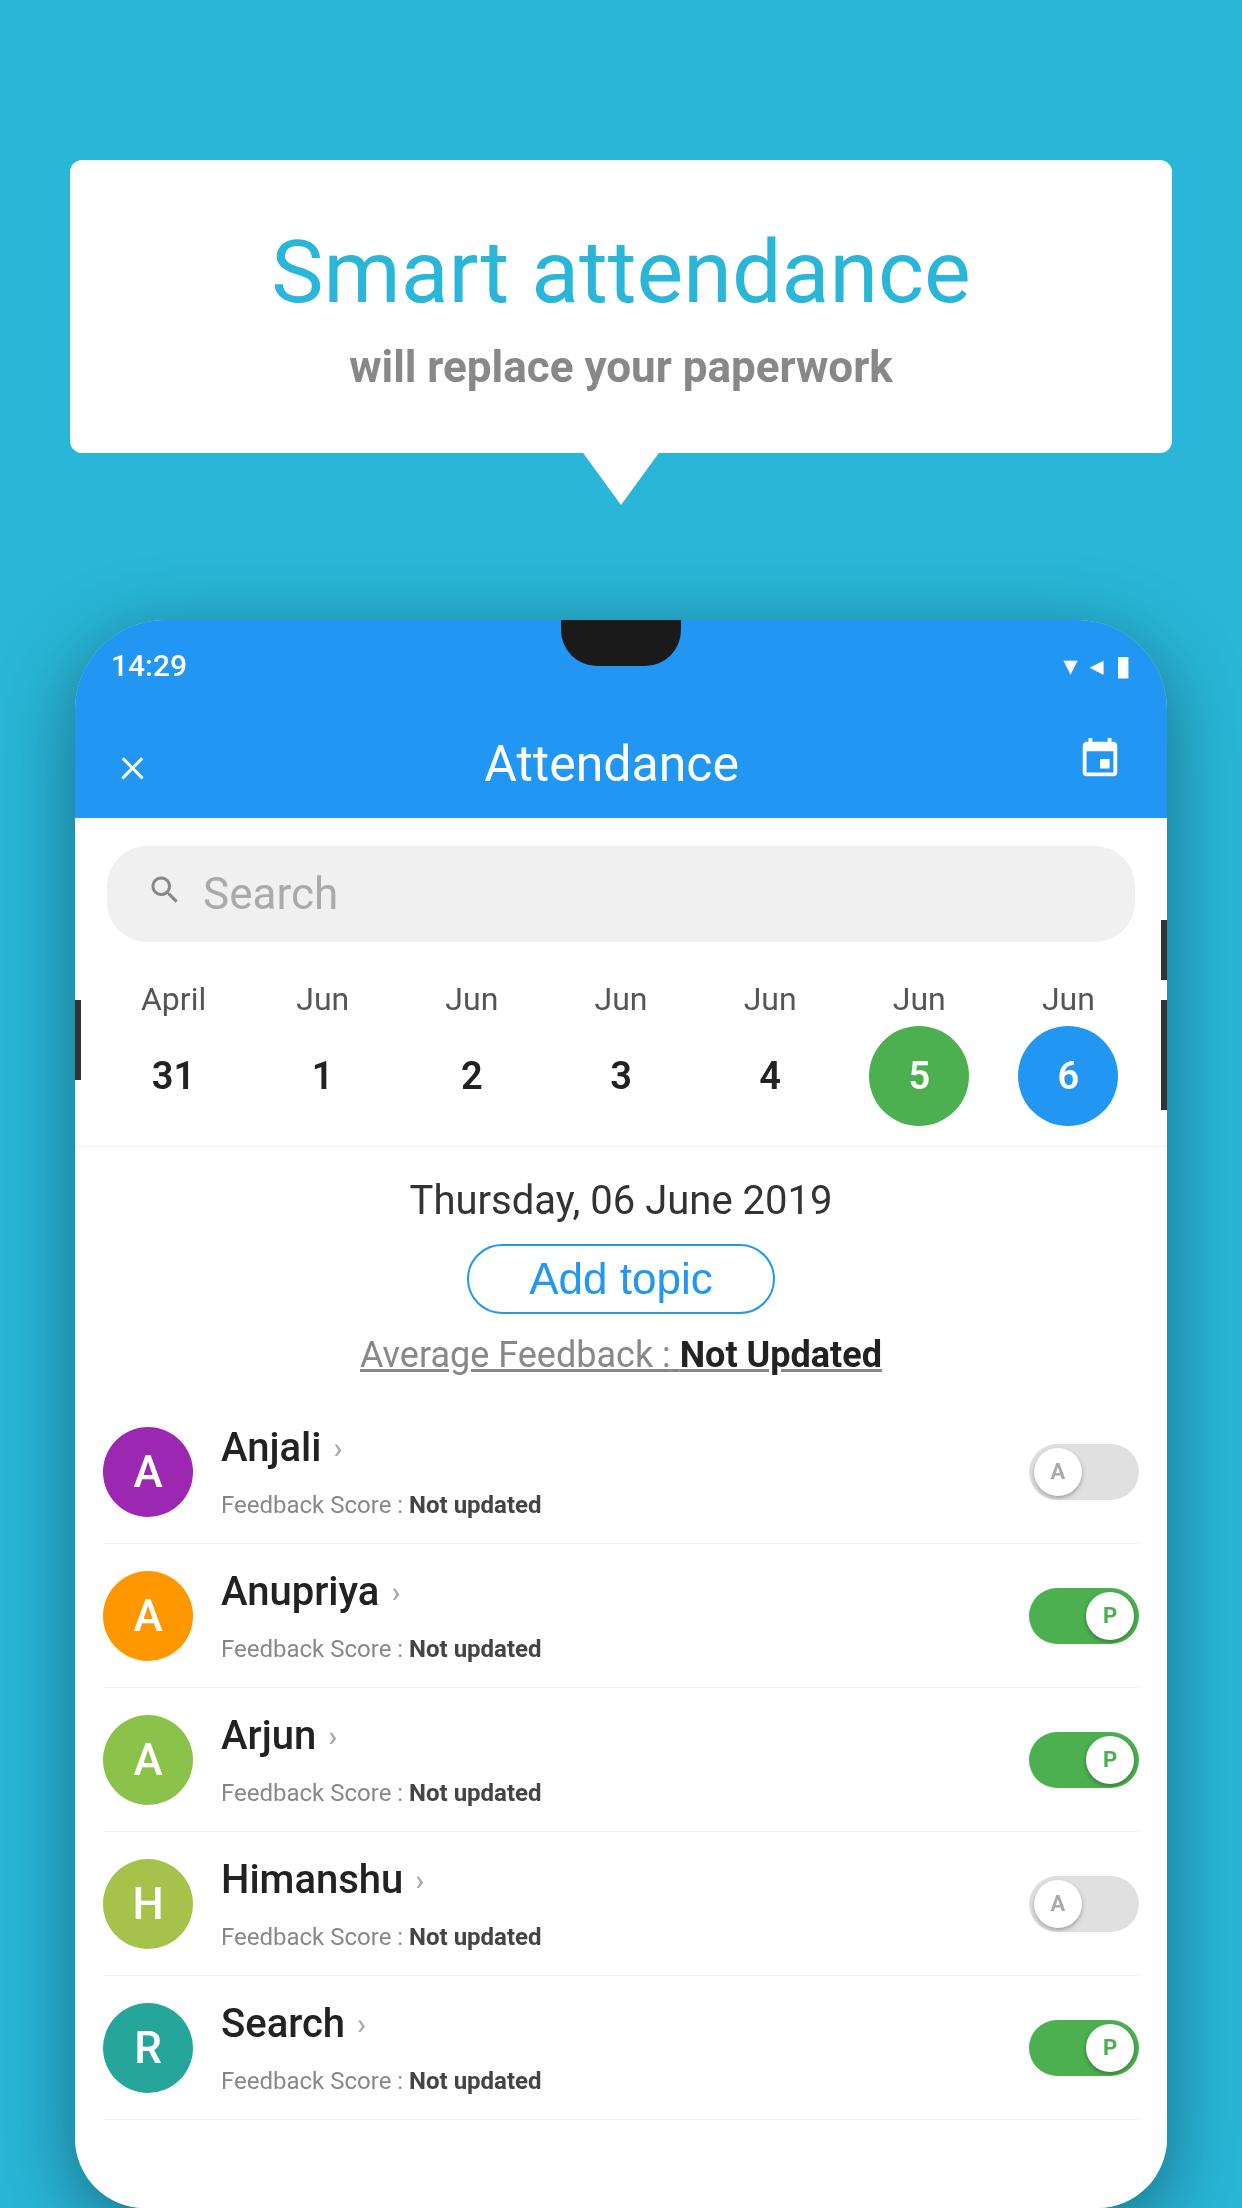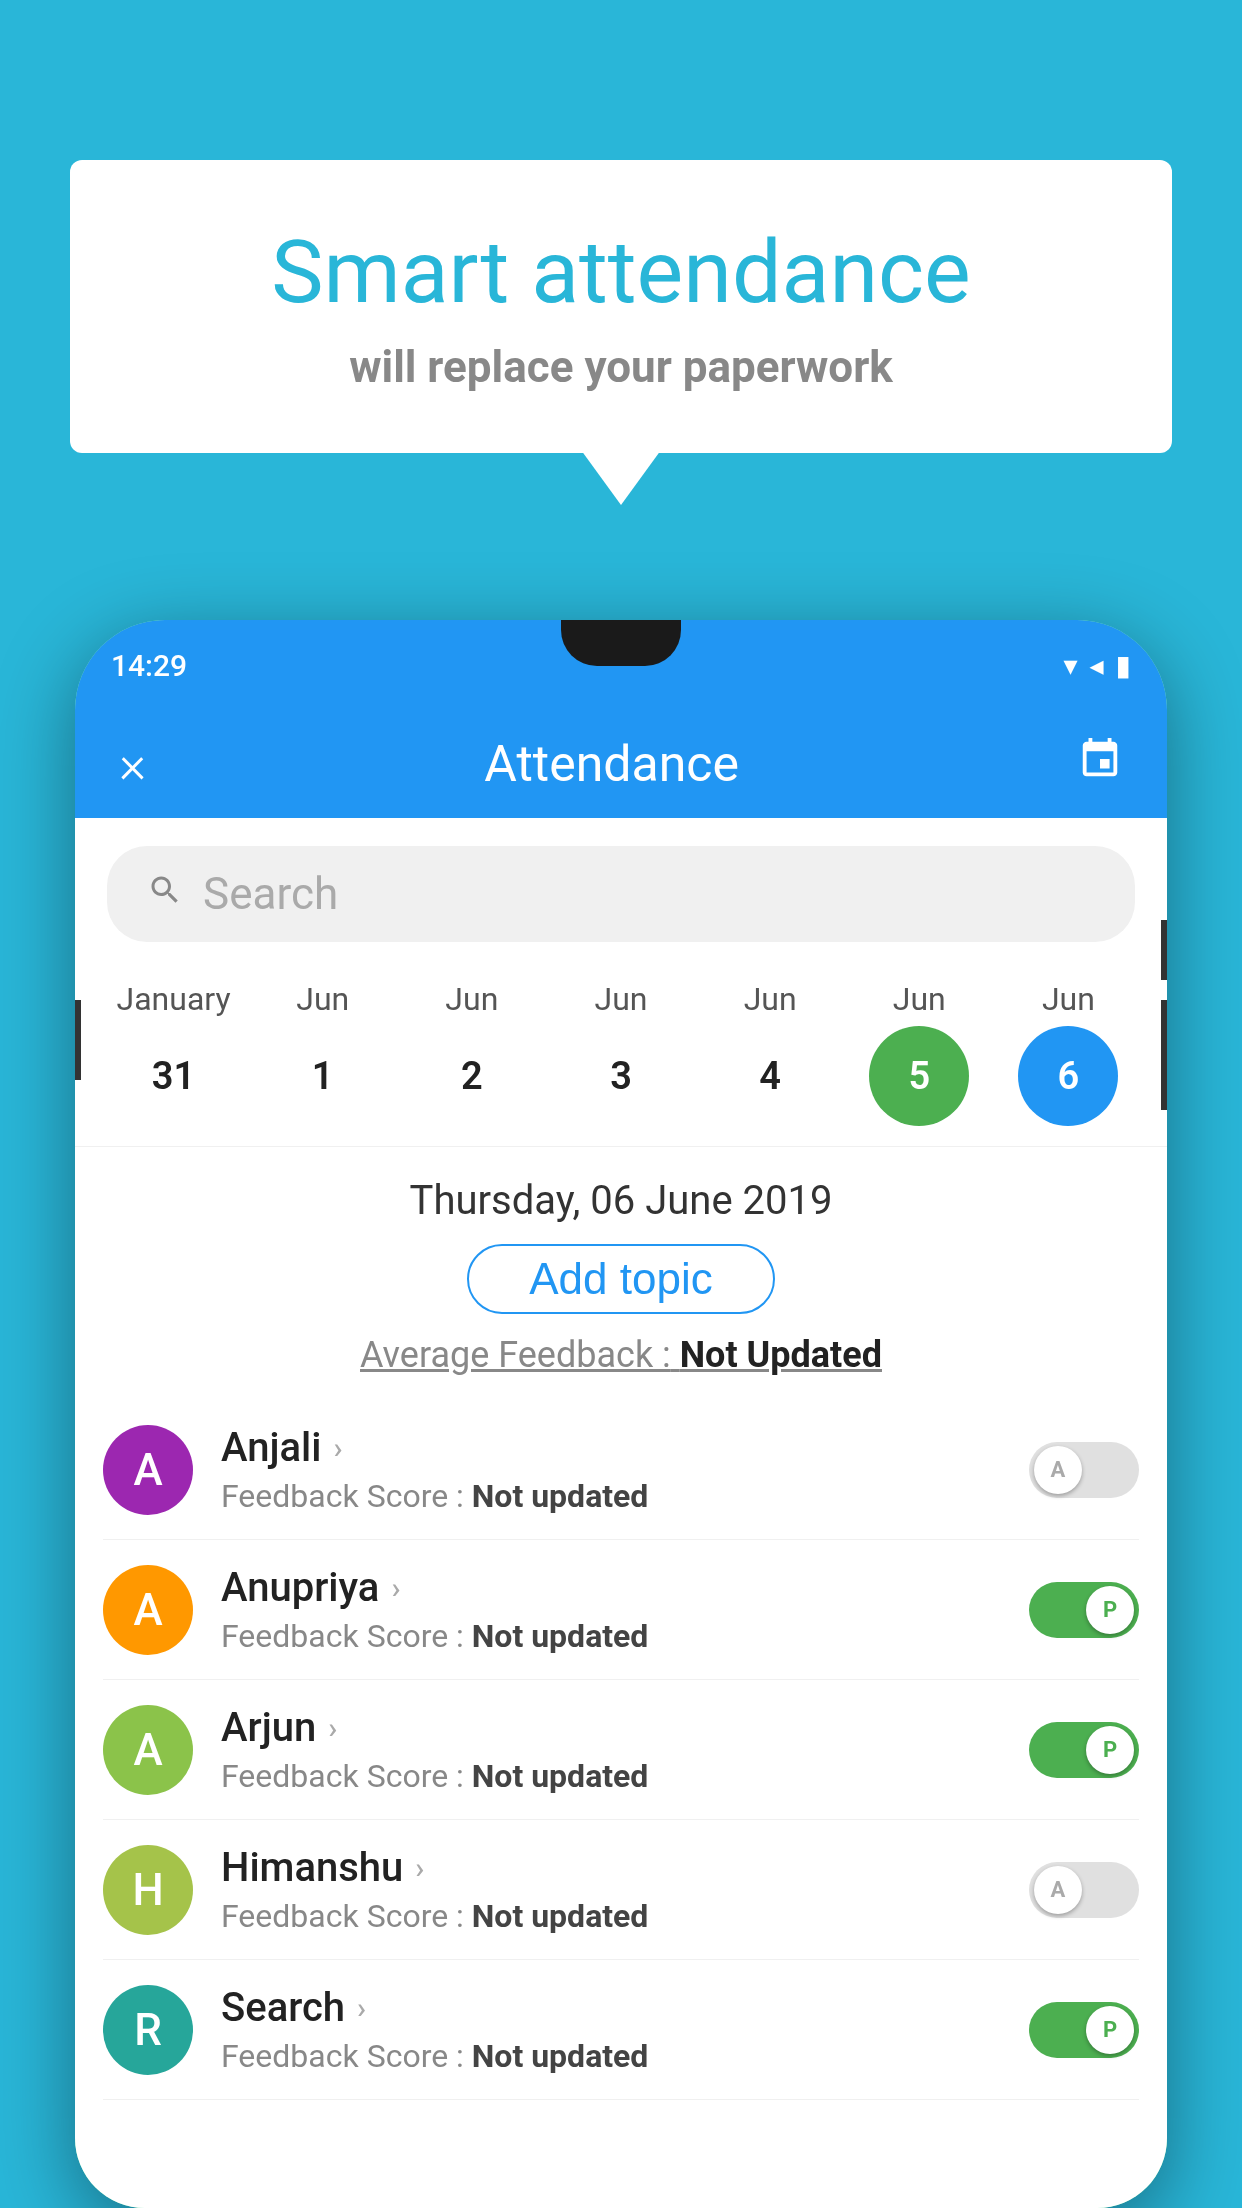--- a/index.html
+++ b/index.html
@@ -291,23 +291,23 @@
       align-items: center;
       gap: 12px;
     }
 
     .chevron {
       color: #aaa;
       font-size: 30px;
     }
 
     .feedback-score {
-      font-size: 32px;
+      font-size: 24px;
       color: #888;
-      margin-top: 6px;
+      margin-top: 20px;
     }
 
     .feedback-score strong {
       color: #444;
     }
 
     
     .toggle-container {
       flex-shrink: 0;
     }
@@ -426,21 +426,21 @@
       <span class="search-icon-svg">
         <svg width="36" height="36" viewBox="0 0 24 24" fill="#888">
           <path d="M15.5 14h-.79l-.28-.27C15.41 12.59 16 11.11 16 9.5 16 5.91 13.09 3 9.5 3S3 5.91 3 9.5 5.91 16 9.5 16c1.61 0 3.09-.59 4.23-1.57l.27.28v.79l5 4.99L20.49 19l-4.99-5zm-6 0C7.01 14 5 11.99 5 9.5S7.01 5 9.5 5 14 7.01 14 9.5 11.99 14 9.5 14z"></path>
         </svg>
       </span>
       <span class="search-text">Search</span>
     </div>
 
     <div class="calendar-strip">
       <div class="cal-day">
-        <span class="cal-month">January</span>
+        <span class="cal-month">April</span>
         <span class="cal-date">31</span>
       </div>
       <div class="cal-day">
         <span class="cal-month">Jun</span>
         <span class="cal-date">1</span>
       </div>
       <div class="cal-day">
         <span class="cal-month">Jun</span>
         <span class="cal-date">2</span>
       </div>

